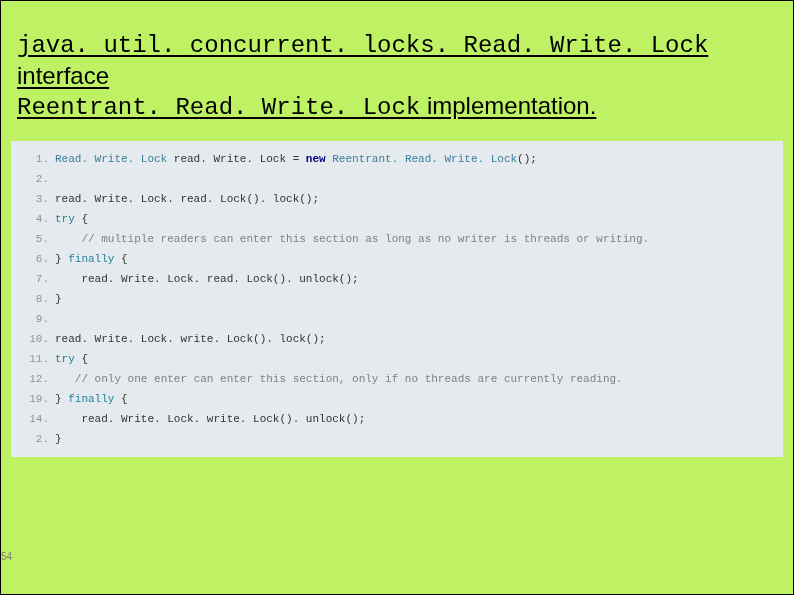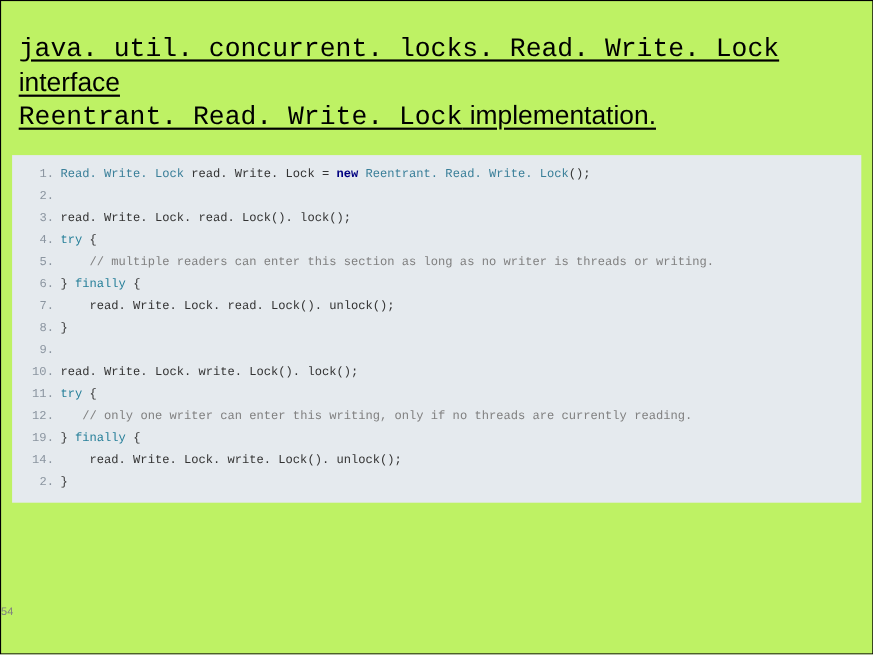--- a/index.html
+++ b/index.html
@@ -92,20 +92,20 @@
       <div class="code-line"><span class="gutter">2.</span><span class="code-content"><span class="tok-plain"> </span></span></div>
       <div class="code-line"><span class="gutter">3.</span><span class="code-content"><span class="tok-plain">read. Write. Lock. read. Lock(). lock();</span></span></div>
       <div class="code-line"><span class="gutter">4.</span><span class="code-content"><span class="tok-kw">try</span><span class="tok-plain"> {</span></span></div>
       <div class="code-line"><span class="gutter">5.</span><span class="code-content"><span class="tok-plain">    </span><span class="tok-comment">// multiple readers can enter this section as long as no writer is threads or writing.</span></span></div>
       <div class="code-line"><span class="gutter">6.</span><span class="code-content"><span class="tok-plain">} </span><span class="tok-kw">finally</span><span class="tok-plain"> {</span></span></div>
       <div class="code-line"><span class="gutter">7.</span><span class="code-content"><span class="tok-plain">    read. Write. Lock. read. Lock(). unlock();</span></span></div>
       <div class="code-line"><span class="gutter">8.</span><span class="code-content"><span class="tok-plain">}</span></span></div>
       <div class="code-line"><span class="gutter">9.</span><span class="code-content"><span class="tok-plain"> </span></span></div>
       <div class="code-line"><span class="gutter">10.</span><span class="code-content"><span class="tok-plain">read. Write. Lock. write. Lock(). lock();</span></span></div>
       <div class="code-line"><span class="gutter">11.</span><span class="code-content"><span class="tok-kw">try</span><span class="tok-plain"> {</span></span></div>
-      <div class="code-line"><span class="gutter">12.</span><span class="code-content"><span class="tok-plain">   </span><span class="tok-comment">// only one writer can enter this writing, only if no threads are currently reading.</span></span></div>
+      <div class="code-line"><span class="gutter">12.</span><span class="code-content"><span class="tok-plain">   </span><span class="tok-comment">// only one enter can enter this section, only if no threads are currently reading.</span></span></div>
       <div class="code-line"><span class="gutter">19.</span><span class="code-content"><span class="tok-plain">} </span><span class="tok-kw">finally</span><span class="tok-plain"> {</span></span></div>
       <div class="code-line"><span class="gutter">14.</span><span class="code-content"><span class="tok-plain">    read. Write. Lock. write. Lock(). unlock();</span></span></div>
       <div class="code-line"><span class="gutter">2.</span><span class="code-content"><span class="tok-plain">}</span></span></div>
     </div>
 
   <div class="page-number">54</div>
 </div>
 
 </body></html>

